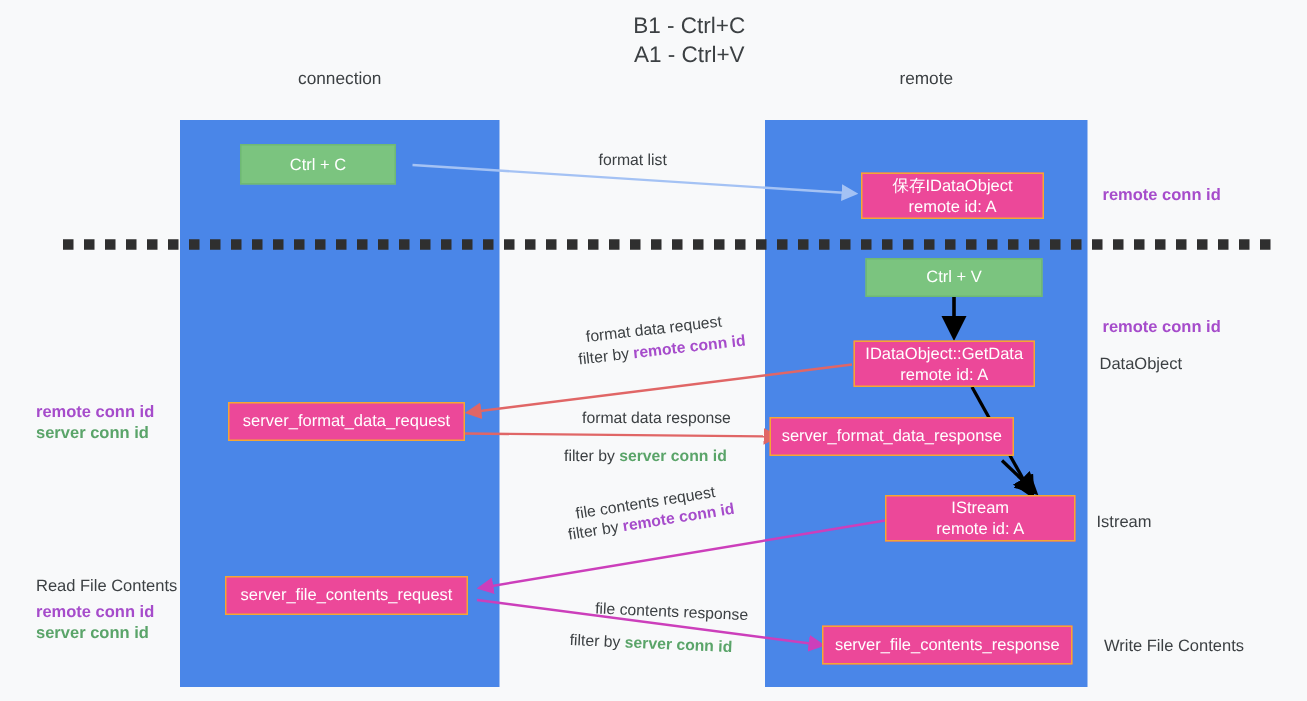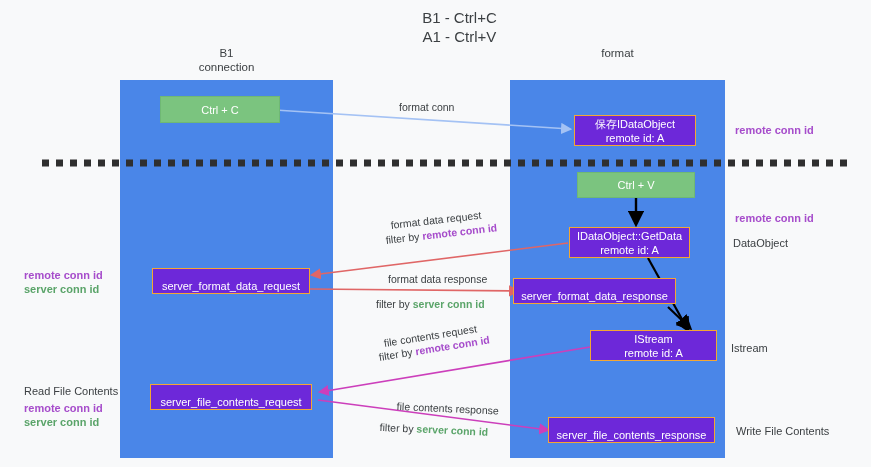--- a/index.html
+++ b/index.html
@@ -52,21 +52,21 @@
     flex-direction: column;
     align-items: center;
     justify-content: center;
     color: #ffffff;
     font-size: 11px;
     line-height: 14px;
     text-align: center;
     border: 1px solid rgba(0,0,0,0.08);
   }
   .node.green { background: #7bc47f; border-color: #6fb874; }
-  .node.orange { background: #6d28d9; border-color: #f4a733; justify-content: flex-end; }
+  .node.orange { background: #ec4899; border-color: #f4a733; }
 
   .side-label {
     position: absolute;
     font-size: 11px;
     line-height: 14px;
     color: #3c4043;
     white-space: pre-line;
   }
   .side-label.purple { color: #a64ccb; font-weight: bold; }
   .side-label.green  { color: #5aa469; font-weight: bold; }
@@ -96,25 +96,24 @@
 
   <div class="lane lane-b1"></div>
   <div class="lane lane-a1"></div>
 
   <div class="title title-block">
     <div>B1 - Ctrl+C</div>
     <div>A1 - Ctrl+V</div>
   </div>
 
   <div class="lane-head lane-head-b1">
-    <div>B1</div>
     <div>connection</div>
   </div>
   <div class="lane-head lane-head-a1">
-    <div>format</div>
+    <div>remote</div>
   </div>
 
   <svg class="overlay" viewBox="0 0 871 467">
     <defs>
       <marker id="arrow-lightblue" viewBox="0 0 10 10" refX="8" refY="5" markerWidth="7" markerHeight="7" orient="auto-start-reverse">
         <path d="M 0 0 L 10 5 L 0 10 z" fill="#a4c2f4"></path>
       </marker>
       <marker id="arrow-red" viewBox="0 0 10 10" refX="8" refY="5" markerWidth="7" markerHeight="7" orient="auto-start-reverse">
         <path d="M 0 0 L 10 5 L 0 10 z" fill="#e06666"></path>
       </marker>
@@ -138,21 +137,21 @@
 
     <line x1="668" y1="307" x2="690" y2="328" stroke="#000000" stroke-width="2.2" marker-end="url(#arrow-black)"></line>
 
     <line x1="648" y1="258" x2="688" y2="330" stroke="#000000" stroke-width="2.2" marker-end="url(#arrow-black)"></line>
 
     <line x1="590" y1="347" x2="320" y2="392" stroke="#cc3fbb" stroke-width="1.6" marker-end="url(#arrow-magenta)"></line>
 
     <line x1="318" y1="400" x2="548" y2="430" stroke="#cc3fbb" stroke-width="1.6" marker-end="url(#arrow-magenta)"></line>
   </svg>
 
-  <div class="node green" style="left:160px; top:96px; width:120px; height:27px;">
+  <div class="node green" style="left:160px; top:96px; width:104px; height:27px;">
     <span>Ctrl + C</span>
   </div>
 
   <div class="node orange" style="left:574px; top:115px; width:122px; height:31px;">
     <span>保存IDataObject</span>
     <span>remote id: A</span>
   </div>
 
   <div class="node green" style="left:577px; top:172px; width:118px; height:26px;">
     <span>Ctrl + V</span>
@@ -177,21 +176,21 @@
   </div>
 
   <div class="node orange" style="left:548px; top:417px; width:167px; height:26px;">
     <span>server_file_contents_response</span>
   </div>
 
   <div class="node orange" style="left:150px; top:384px; width:162px; height:26px;">
     <span>server_file_contents_request</span>
   </div>
 
-  <div class="edge-label" style="left:399px; top:101px;">format conn</div>
+  <div class="edge-label" style="left:399px; top:101px;">format list</div>
 
   <div class="edge-label" style="left:390px; top:219px; transform:rotate(-6.5deg); transform-origin:left top;">format data request</div>
   <div class="edge-label" style="left:385px; top:234px; transform:rotate(-6.5deg); transform-origin:left top;">
     <span>filter by </span><span class="hl-purple">remote conn id</span>
   </div>
 
   <div class="edge-label" style="left:388px; top:273px;">format data response</div>
   <div class="edge-label" style="left:376px; top:298px;">
     <span>filter by </span><span class="hl-green">server conn id</span>
   </div>

